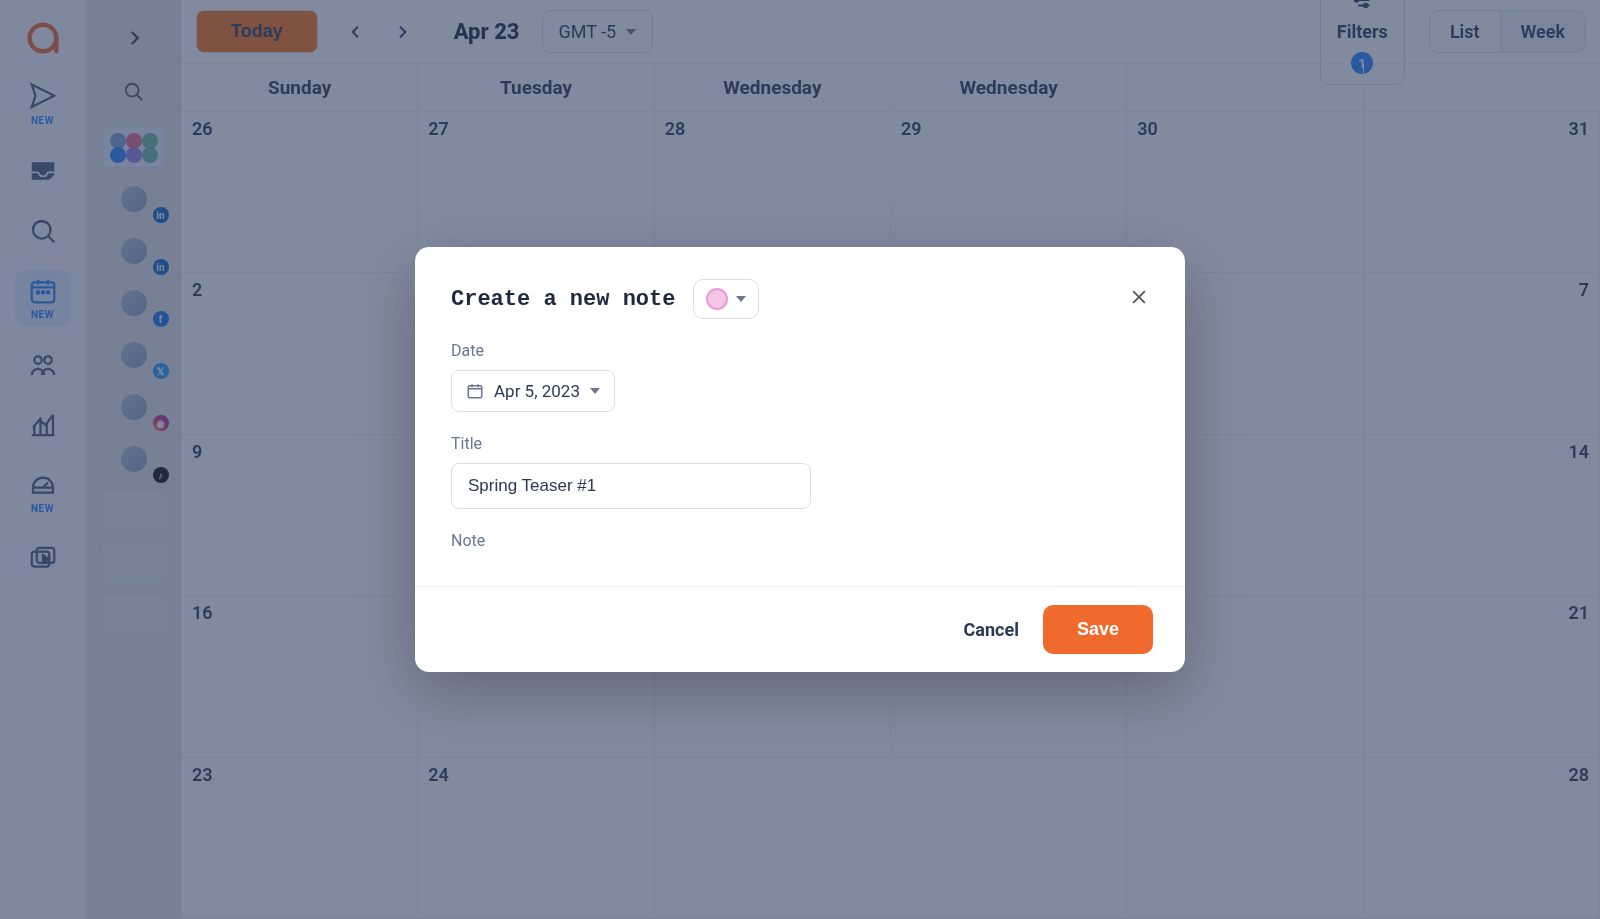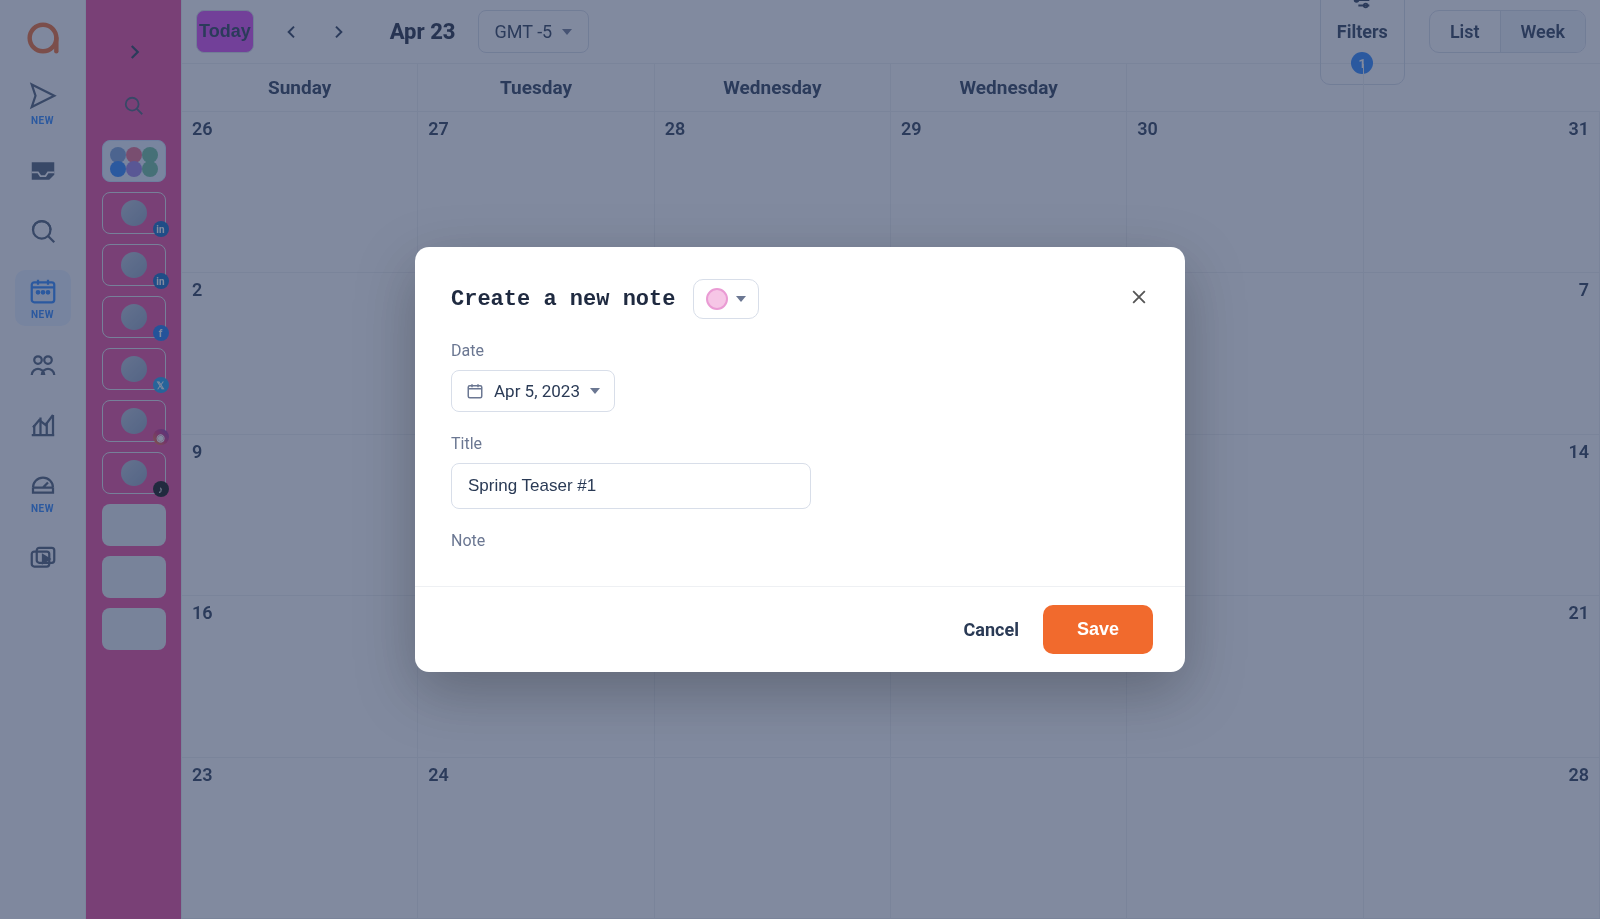--- a/index.html
+++ b/index.html
@@ -8,37 +8,37 @@
 
   
   .app-rail { width: 86px; background: #fbfbfd; border-right: 1px solid #eef0f3; display: flex; flex-direction: column; align-items: center; padding-top: 18px; gap: 18px; }
   .logo { width: 40px; height: 40px; color: #f16a2d; display:flex; align-items:center; justify-content:center; }
   .rail-item { width: 56px; display: flex; flex-direction: column; align-items: center; gap: 3px; cursor: pointer; color:#4a5a73; position:relative; padding:6px 0; border-radius:10px;}
   .rail-item.active { background:#e6f0ff; color:#2a84ff; }
   .rail-item .label { font-size: 10px; font-weight: 700; letter-spacing: .5px; }
   .rail-item svg { width: 30px; height: 30px; }
 
   
-  .accounts-rail { width: 96px; background:#ec4899; border-right:1px solid #eef0f3; display:flex; flex-direction:column; align-items:center; padding-top:32px; gap:10px; }
+  .accounts-rail { width: 96px; background:#e5e5e5; border-right:1px solid #eef0f3; display:flex; flex-direction:column; align-items:center; padding-top:18px; gap:10px; }
   .chevron-box { width:40px; height:40px; display:flex; align-items:center; justify-content:center; cursor:pointer; color:#2a3a55; }
   .search-box { width:48px; height:48px; display:flex; align-items:center; justify-content:center; cursor:pointer; color:#4a5a73; }
   .acct { width:64px; height:42px; border-radius:8px; border:1px solid #e3e7ef; display:flex; align-items:center; justify-content:center; cursor:pointer; position:relative; }
   .acct.group { height:42px; }
   .acct.selected { background:#eaf2ff; border-color:#cfe1ff; }
   .placeholder-acct { width:64px; height:42px; border-radius:8px; background:#e9edf3; }
   .social-dot { width:26px; height:26px; border-radius:50%; background:linear-gradient(135deg,#b8c3d6,#8ea1be); position:relative; }
   .badge { position:absolute; right:-4px; bottom:-4px; width:16px; height:16px; border-radius:50%; display:flex; align-items:center; justify-content:center; color:#fff; font-size:10px; font-weight:700;}
   .b-li{background:#0a66c2;} .b-fb{background:#1877f2;} .b-tw{background:#1da1f2;} .b-ig{background:linear-gradient(45deg,#f58529,#dd2a7b,#8134af);} .b-tt{background:#111;}
   .group-cluster { position:relative; width:48px; height:28px;}
   .dot-s{ position:absolute; width:16px; height:16px; border-radius:50%; background:#8ea1be;}
 
   
   .content { flex:1; display:flex; flex-direction:column; }
   .topbar { height:64px; display:flex; align-items:center; gap:12px; padding:0 14px; border-bottom:1px solid #eef0f3; }
-  .btn { border:1px solid #d8dee9; border-radius:8px; background:#d946ef; padding:10px 2px; font-size:18px; color:#2a3a55; cursor:pointer; font-weight:600; }
+  .btn { border:1px solid #d8dee9; border-radius:8px; background:#f97316; padding:10px 34px; font-size:18px; color:#2a3a55; cursor:pointer; font-weight:600; }
   .nav-arrows { display:flex; gap:10px; margin-left:8px;}
   .icon-btn { width:36px; height:36px; display:flex; align-items:center; justify-content:center; cursor:pointer; color:#2a3a55; border-radius:6px;}
   .date-title { font-size:22px; font-weight:800; color:#1f2a40; margin:0 10px 0 22px; }
   .tz-select { border:1px solid #d8dee9; border-radius:8px; padding:10px 16px; font-size:18px; color:#2a3a55; display:flex; align-items:center; gap:10px; cursor:pointer;}
   .spacer { flex:1; }
   .filters { display:flex; align-items:center; gap:10px; border:1px solid #d8dee9; border-radius:10px; padding:10px 16px; cursor:pointer;flex-direction:column;}
   .filters .count { background:#2a84ff; color:#fff; width:22px; height:22px; border-radius:50%; display:flex; align-items:center; justify-content:center; font-size:13px; font-weight:700;}
   .view-switch { display:flex; margin-left:12px; border:1px solid #d8dee9; border-radius:10px; overflow:hidden;}
   .view-switch .seg { padding:10px 20px; font-size:18px; color:#2a3a55; cursor:pointer; font-weight:600;}
   .view-switch .seg.active { background:#f1f4fb; }

